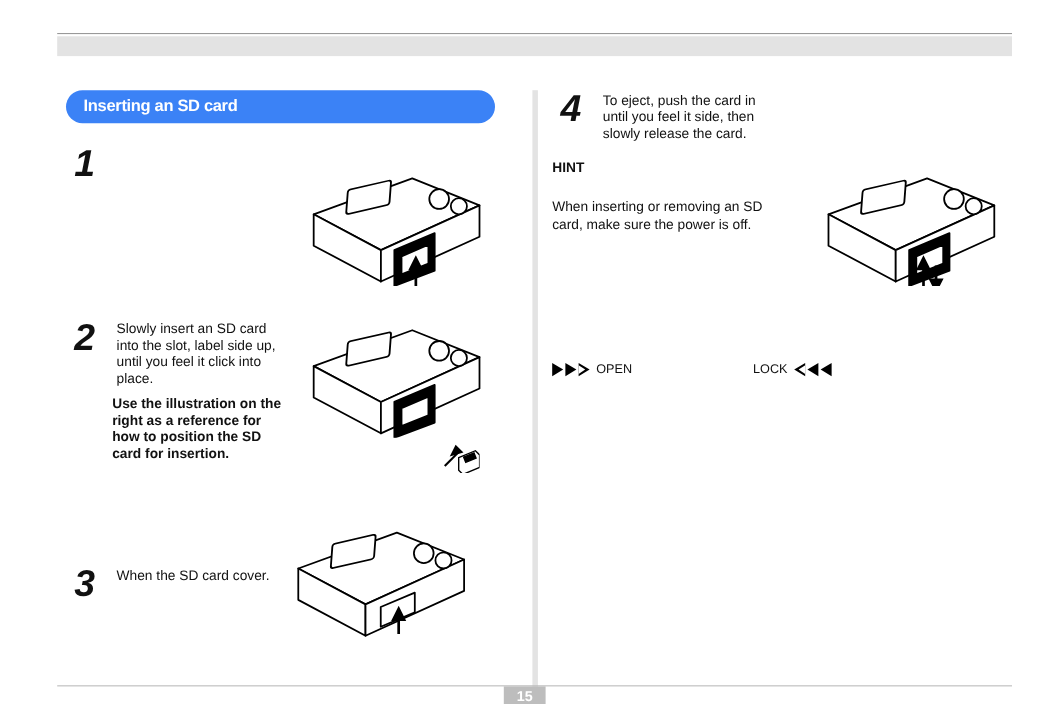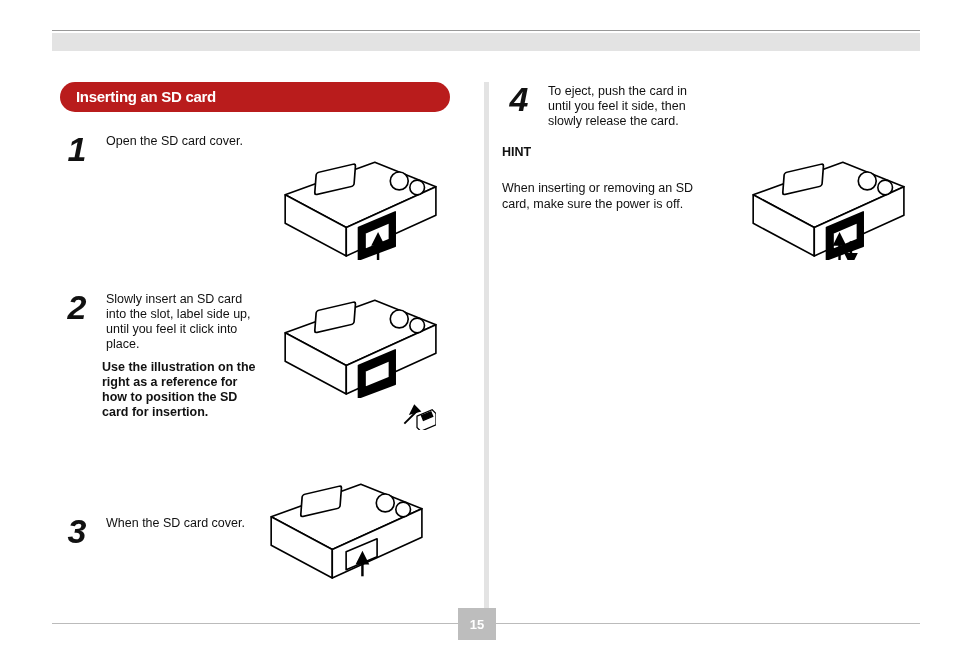--- a/index.html
+++ b/index.html
@@ -2,26 +2,26 @@
 <html><head>
 <meta charset="utf-8">
 <style>
   * { margin: 0; padding: 0; box-sizing: border-box; }
   html, body { width: 954px; height: 646px; font-family: "Helvetica Neue", Arial, sans-serif; background: #fff; color: #111; }
   .page { position: relative; width: 954px; height: 646px; }
   .top-line { position: absolute; left: 52px; right: 34px; top: 30px; height: 1px; background: #999; }
   .top-band { position: absolute; left: 52px; right: 34px; top: 33px; height: 18px; background: #e3e3e3; }
   .col-rule { position: absolute; left: 484px; top: 82px; bottom: 20px; width: 5px; background: #e3e3e3; }
   .bottom-line { position: absolute; left: 52px; right: 34px; bottom: 22px; height: 1px; background: #bbb; }
-  .page-no { position: absolute; left: 50%; transform: translateX(-50%); bottom: 6px; width: 38px; height: 32px; background: #bdbdbd; color: #fff; font-weight: 600; font-size: 13px; display: flex; align-items: center; justify-content: center; }
+  .page-no { position: absolute; left: 50%; transform: translateX(-50%); bottom: 6px; width: 38px; height: 16px; background: #bdbdbd; color: #fff; font-weight: 600; font-size: 13px; display: flex; align-items: center; justify-content: center; }
 
   .col-left { position: absolute; left: 60px; top: 82px; width: 414px; }
   .col-right { position: absolute; left: 502px; top: 82px; width: 414px; }
 
-  .pill { background: #b91c1c; color: #fff; border-radius: 18px; padding: 6px 16px 7px; font-size: 15px; font-weight: 600; letter-spacing: -0.3px; width: 390px; line-height: 1.15; }
+  .pill { background: #3b82f6; color: #fff; border-radius: 18px; padding: 6px 16px 7px; font-size: 15px; font-weight: 600; letter-spacing: -0.3px; width: 390px; line-height: 1.15; }
 
   .step { display: flex; align-items: flex-start; gap: 12px; margin-top: 14px; }
   .step.first { margin-top: 20px; }
   .step .num { font-size: 34px; font-weight: 800; font-style: italic; width: 34px; text-align: center; line-height: 1; }
   .step .txt { flex: 1; font-size: 12.5px; line-height: 1.2; padding-top: 2px; }
   .sub { margin-top: 8px; font-size: 12.5px; line-height: 1.2; }
   .sub.indent { margin-left: 42px; max-width: 170px; font-weight: bold; }
 
   .fig-row { display: flex; align-items: flex-start; }
   .fig-row .textcol { width: 200px; } 
@@ -66,21 +66,20 @@
 <div class="bottom-line"></div>
 <div class="page-no">15</div>
 
 <div class="col-left">
   <div class="pill">Inserting an SD card</div>
 
   <div class="fig-row">
     <div class="textcol">
       <div class="step first">
         <div class="num">1</div>
-        <div class="txt">Open the SD card cover.</div>
       </div>
       <div style="height:110px"></div>
 
       <div class="step">
         <div class="num">2</div>
         <div class="txt">Slowly insert an SD card into the slot, label side up, until you feel it click into place.</div>
       </div>
       <div class="sub indent">Use the illustration on the right as a reference for how to position the SD card for insertion.</div>
       <div style="height:80px"></div>
 
@@ -99,20 +98,38 @@
         <div class="num">4</div>
         <div class="txt">To eject, push the card in until you feel it side, then slowly release the card.</div>
       </div>
 
       <div class="hint-title">HINT</div>
       <div class="hint-body">When inserting or removing an SD card, make sure the power is off.</div>
     </div>
   </div>
 </div>
 
+<div class="tri-wrap">
+  <div class="tri-label">
+    <span class="tri-row">
+      <span class="tri r"></span>
+          <span class="tri r"></span>
+          <span class="tri ro"></span>
+    </span>
+    <span>OPEN</span>
+  </div>
+  <div class="tri-label">
+    <span>LOCK</span>
+    <span class="tri-row">
+      <span class="tri lo"></span>
+          <span class="tri l"></span>
+          <span class="tri l"></span>
+    </span>
+  </div>
+</div>
 
 <div class="cam1-wrap camera">
   <svg viewBox="0 0 200 135">
     <g fill="#fff" stroke="#000" stroke-width="2" stroke-linejoin="round">
       <polygon points="10,55 120,15 195,45 85,95"></polygon>
       <polygon points="10,55 85,95 85,130 10,90"></polygon>
       <polygon points="85,95 195,45 195,80 85,130"></polygon>
       <rect x="60" y="22" width="46" height="28" rx="3" transform="skewX(-18) rotate(-14 83 36)"></rect>
       <circle cx="150" cy="38" r="11"></circle>
       <circle cx="172" cy="46" r="9"></circle>

